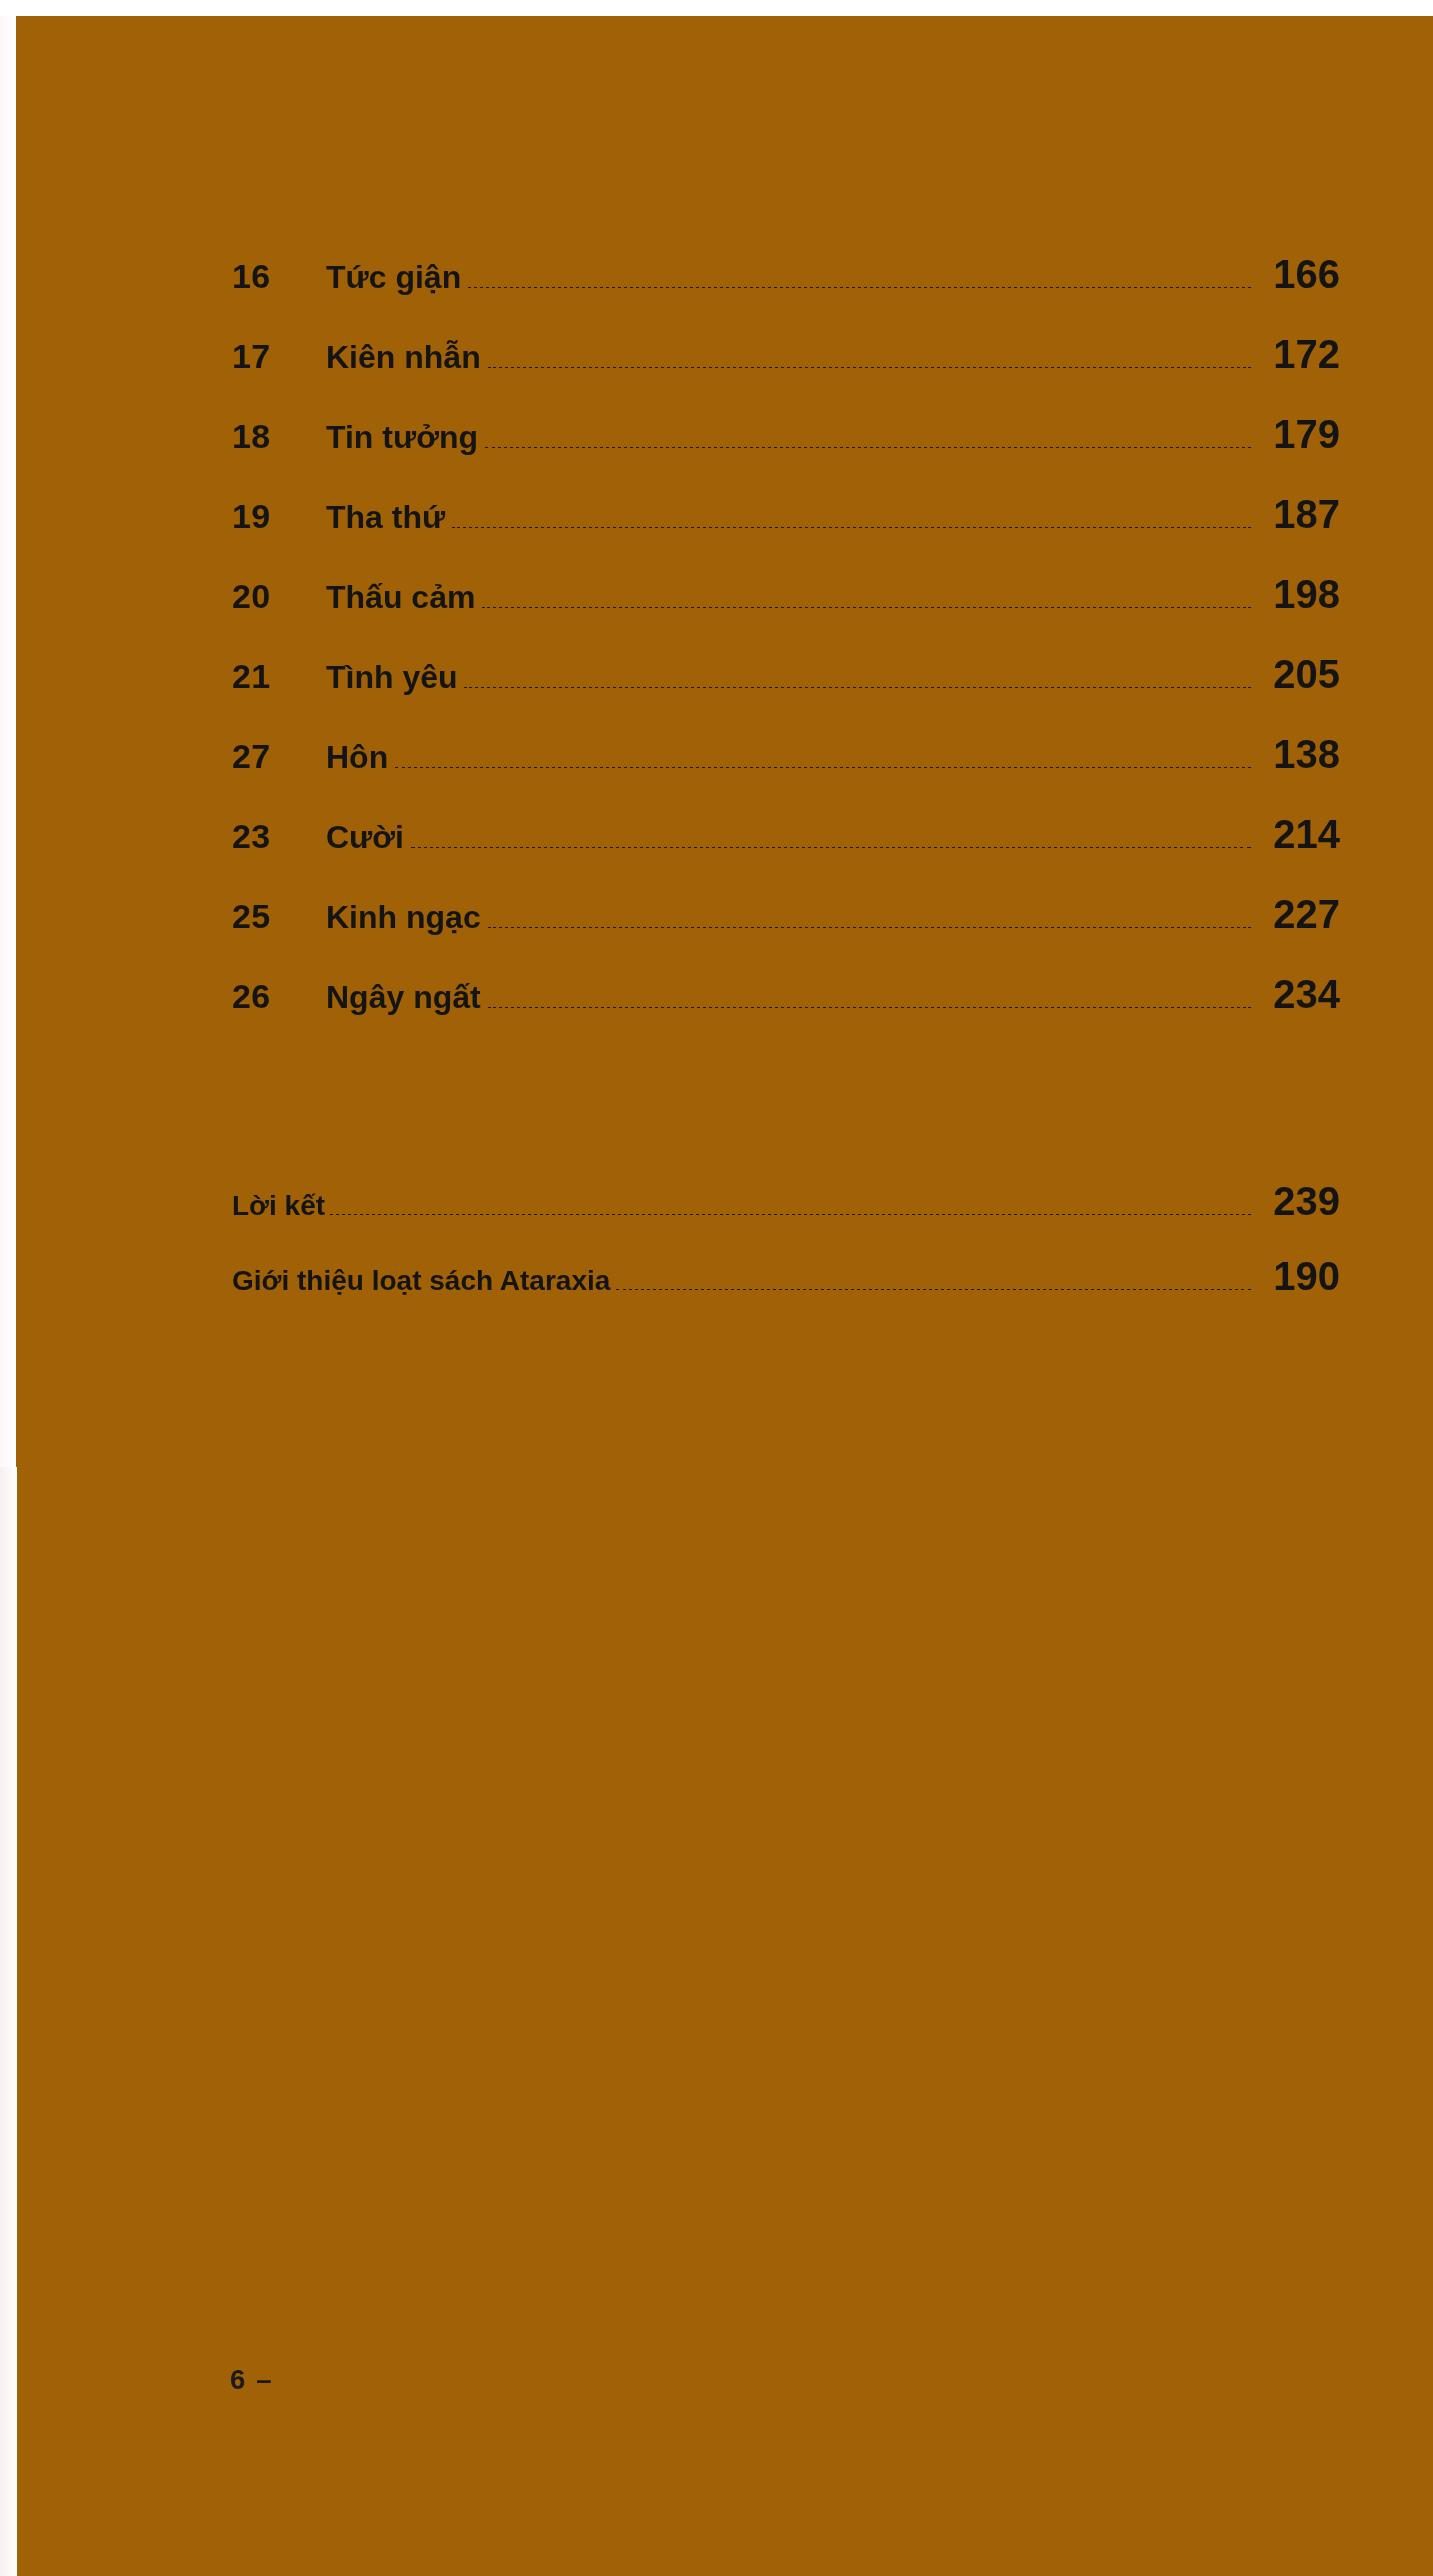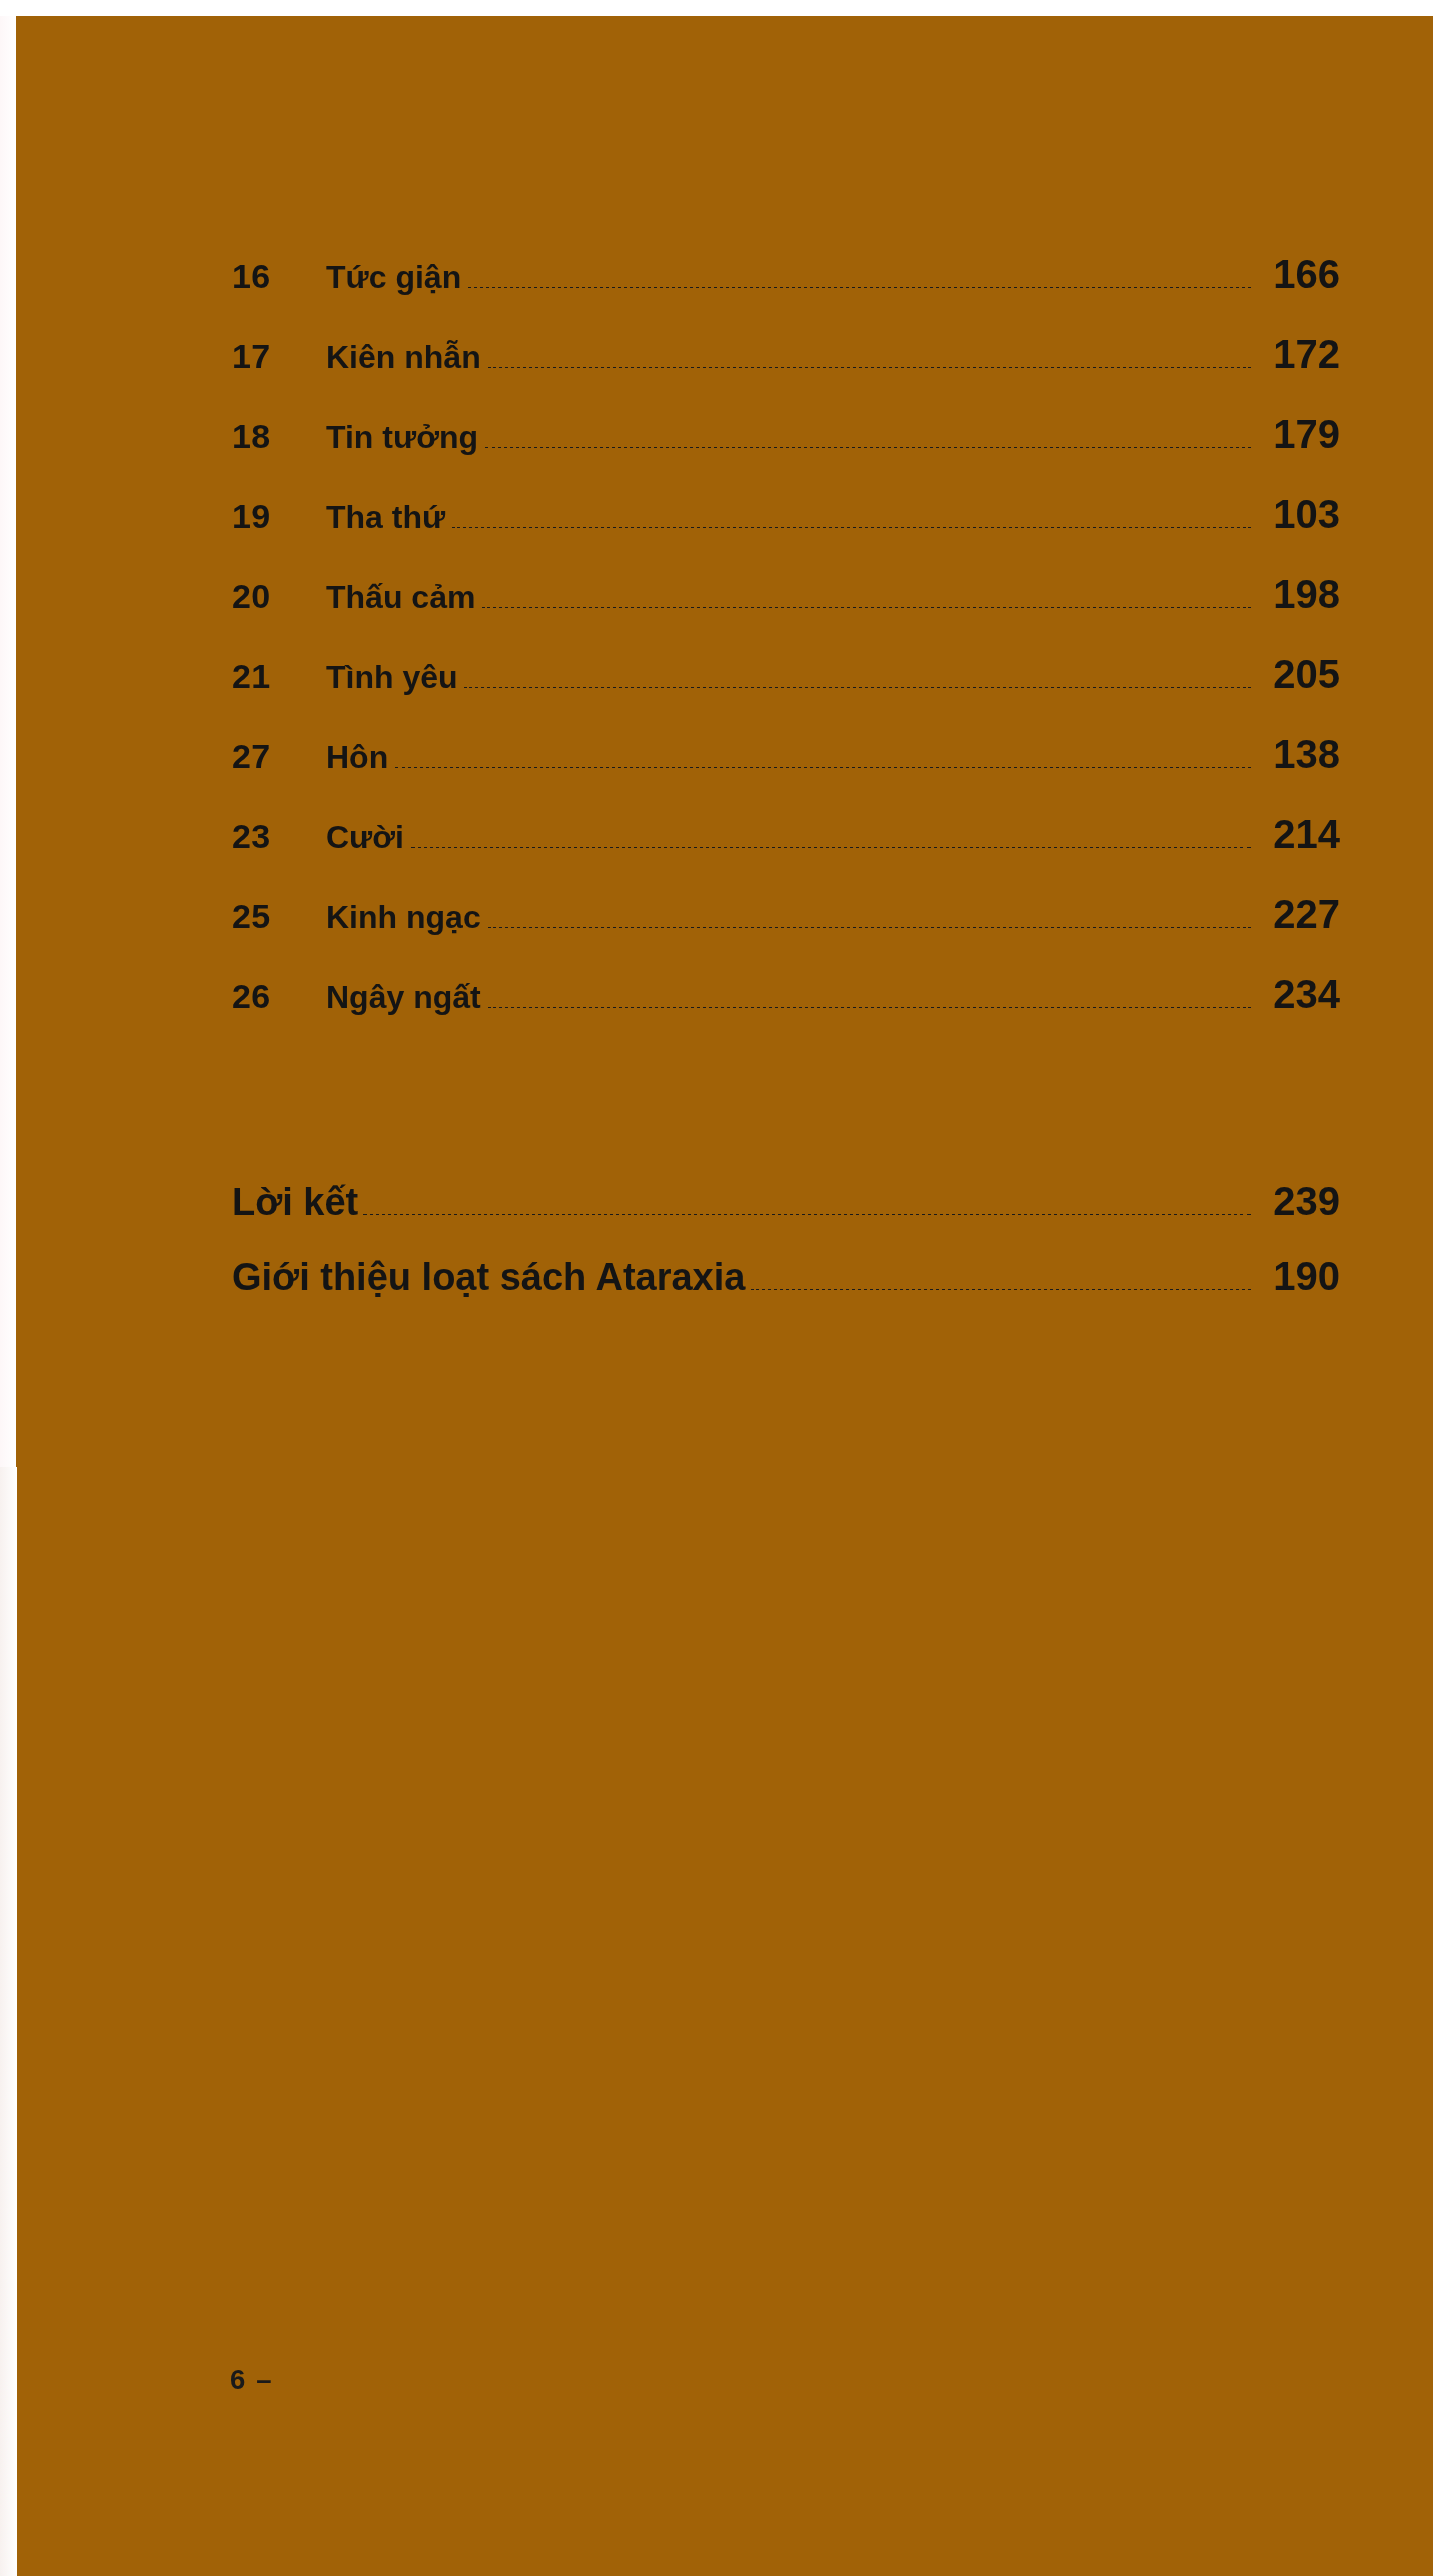--- a/index.html
+++ b/index.html
@@ -106,21 +106,21 @@
     left: 232px;
     top: 1163px;
     width: 1108px;
   }
   .back-row {
     display: flex;
     align-items: baseline;
     height: 75px;
   }
   .back-row .title {
-    font-size: 38px;
+    font-size: 28px;
     font-weight: 600;
   }
 
   .tight-leader {
     margin-left: 0;
   }
 
   .folio {
     position: absolute;
     left: 230px;
@@ -159,21 +159,21 @@
       <div class="num">18</div>
       <div class="title">Tin tưởng</div>
       <div class="leader"></div>
       <div class="page-no">179</div>
     </div>
 
     <div class="toc-row">
       <div class="num">19</div>
       <div class="title">Tha thứ</div>
       <div class="leader"></div>
-      <div class="page-no">103</div>
+      <div class="page-no">187</div>
     </div>
 
     <div class="toc-row">
       <div class="num">20</div>
       <div class="title">Thấu cảm</div>
       <div class="leader"></div>
       <div class="page-no">198</div>
     </div>
 
     <div class="toc-row">

